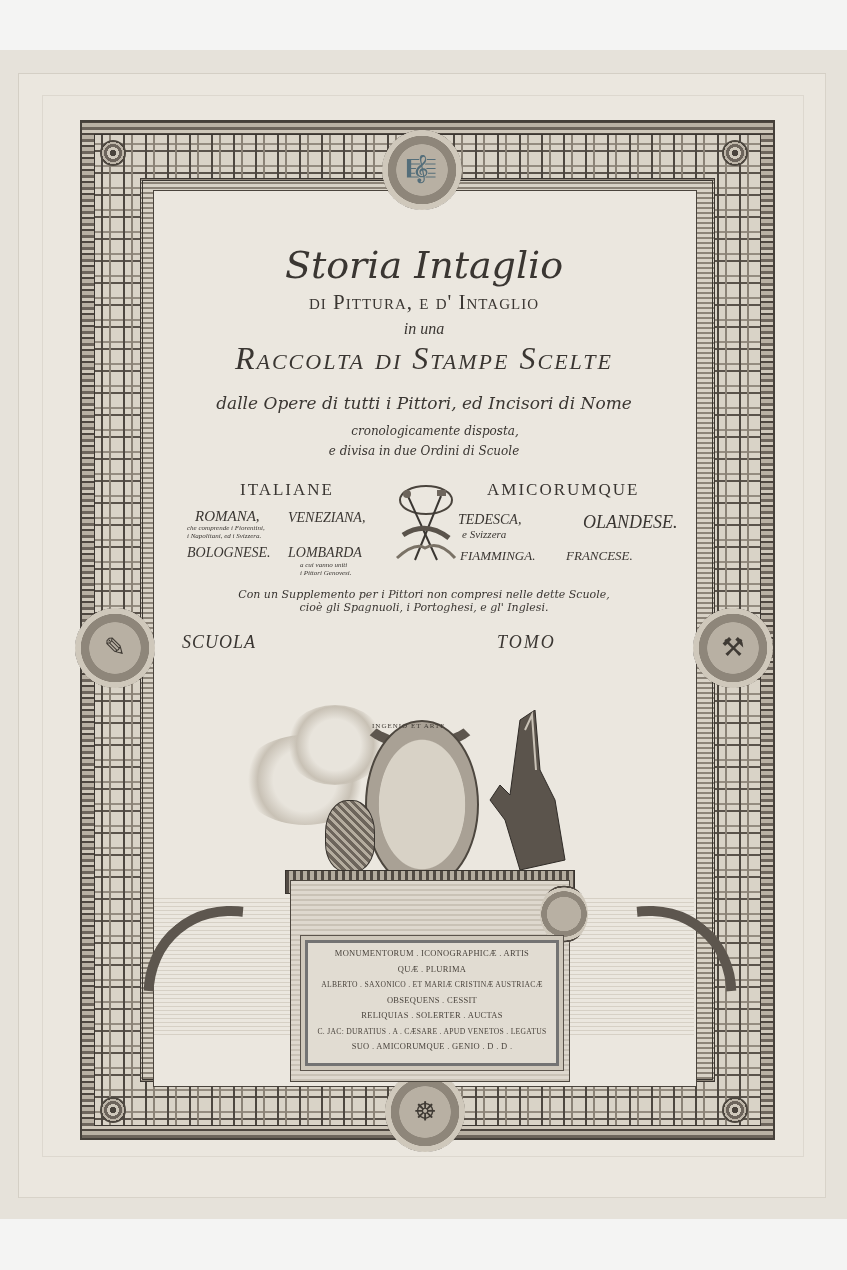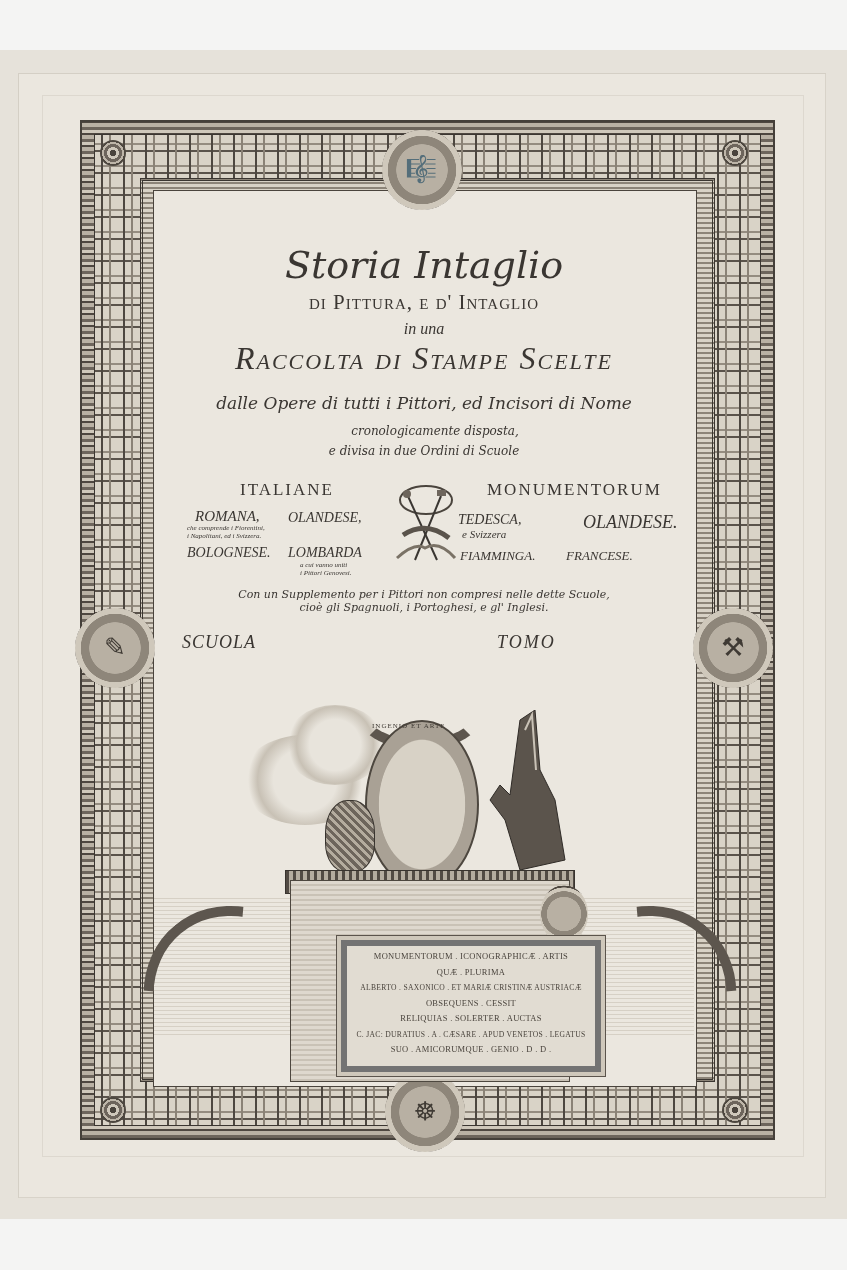--- a/index.html
+++ b/index.html
@@ -21,21 +21,21 @@
   .rosette{position:absolute;width:26px;height:26px;border-radius:50%;background:radial-gradient(circle,#4a443d 0 3px,#cfc8bb 3px 6px,#6d655c 6px 9px,#bdb5a8 9px 11px,#4d473f 11px 13px);}
   .medal{position:absolute;border-radius:50%;background:radial-gradient(circle,#b8b0a3 0 45%,#8e867a 46% 60%,#cfc8bb 61% 70%,#4e4740 71% 75%,#d9d3c7 76% 84%,#3f3a34 85% 100%);}
   .medal .fig{position:absolute;left:50%;top:50%;transform:translate(-50%,-50%);font-size:26px;color:#3f3a34;line-height:1;}
   .medal-label{position:absolute;width:1px;height:1px;overflow:hidden;}
   
   .t{position:absolute;left:153px;width:542px;text-align:center;white-space:nowrap;}
   .script{font-family:"DejaVu Serif",serif;font-style:italic;}
   .sc{font-variant:small-caps;letter-spacing:1px;}
   .col-text{position:absolute;font-style:italic;white-space:nowrap;}
   .tiny{font-size:7px;font-style:italic;line-height:8px;}
-  .inscription{position:absolute;left:305px;top:940px;width:248px;height:120px;background:#e1dcd2;border:6px solid #737373;box-shadow:0 0 0 4px #cfc8bb,0 0 0 5px #5b544c;margin-left:36px;}
+  .inscription{position:absolute;left:305px;top:940px;width:248px;height:120px;background:#e1dcd2;border:3px solid #737373;box-shadow:0 0 0 4px #cfc8bb,0 0 0 5px #5b544c;}
   .inscription div{font-size:8.5px;text-align:center;letter-spacing:.3px;line-height:15.5px;color:#4a443d;white-space:nowrap;}
   .pedestal{position:absolute;left:290px;top:880px;width:278px;height:200px;background:repeating-linear-gradient(0deg,#c9c2b6 0 2px,#ded8ce 2px 5px);border:1px solid #4d473f;}
   .pedestal-cap{position:absolute;left:285px;top:870px;width:288px;height:22px;background:repeating-linear-gradient(90deg,#524b44 0 3px,#b4ac9f 3px 7px);border:1px solid #38332e;}
   .sea{position:absolute;left:154px;top:895px;width:540px;height:140px;background:repeating-linear-gradient(0deg,#d6d0c5 0 1px,#ebe7df 1px 4px);}
   .oval{position:absolute;left:365px;top:720px;width:110px;height:165px;border-radius:50%;background:radial-gradient(ellipse,#d8d2c6 0 55%,#a9a195 56% 100%);border:2px solid #4d473f;}
   .oval-text{position:absolute;left:372px;top:722px;width:100px;text-align:left;font-size:7px;letter-spacing:1px;color:#3f3a34;}
   .cloud{position:absolute;border-radius:50%;background:radial-gradient(circle,#e8e4dc 0 40%,#c8c1b5 60%,transparent 72%);}
   .eagle{position:absolute;left:480px;top:710px;width:90px;height:170px;}
   .vase{position:absolute;left:325px;top:800px;width:48px;height:70px;border-radius:45% 45% 40% 40%;background:repeating-linear-gradient(45deg,#6d655c 0 3px,#b4ac9f 3px 6px);border:1px solid #38332e;}
   .garland{position:absolute;border-radius:50%;border:10px solid #5d564e;border-color:#5d564e transparent transparent transparent;}
@@ -80,26 +80,26 @@
 
 <div class="t script" style="top:243px;font-size:38px;">Storia Intaglio</div>
 <div class="t sc" style="top:290px;font-size:21px;">di Pittura, e d' Intaglio</div>
 <div class="t" style="top:320px;font-size:16px;font-style:italic;">in una</div>
 <div class="t sc" style="top:340px;font-size:32px;font-style:italic;letter-spacing:2px;">Raccolta di Stampe Scelte</div>
 <div class="t script" style="top:393px;font-size:17px;">dalle Opere di tutti i Pittori, ed Incisori di Nome</div>
 <div class="t script" style="top:424px;font-size:12px;padding-left:11px;">cronologicamente disposta,</div>
 <div class="t script" style="top:444px;font-size:12px;">e divisa in due Ordini di Scuole</div>
 
 <div class="col-text" style="left:240px;top:480px;font-size:17px;font-style:normal;letter-spacing:2px;">ITALIANE</div>
-<div class="col-text" style="left:487px;top:480px;font-size:17px;font-style:normal;letter-spacing:2px;">MONUMENTORUM</div>
+<div class="col-text" style="left:487px;top:480px;font-size:17px;font-style:normal;letter-spacing:2px;">AMICORUMQUE</div>
 
 <div class="col-text" style="left:195px;top:508px;font-size:15px;">ROMANA,</div>
 <div class="col-text tiny" style="left:187px;top:524px;">che comprende i Fiorentini,</div>
 <div class="col-text tiny" style="left:187px;top:532px;">i Napolitani, ed i Svizzera.</div>
-<div class="col-text" style="left:288px;top:510px;font-size:14px;">OLANDESE,</div>
+<div class="col-text" style="left:288px;top:510px;font-size:14px;">VENEZIANA,</div>
 <div class="col-text" style="left:187px;top:545px;font-size:14px;">BOLOGNESE.</div>
 <div class="col-text" style="left:288px;top:545px;font-size:14px;">LOMBARDA</div>
 <div class="col-text tiny" style="left:300px;top:561px;">a cui vanno uniti</div>
 <div class="col-text tiny" style="left:300px;top:569px;">i Pittori Genovesi.</div>
 
 <div class="col-text" style="left:458px;top:512px;font-size:14px;">TEDESCA,</div>
 <div class="col-text" style="left:462px;top:528px;font-size:11px;">e Svizzera</div>
 <div class="col-text" style="left:583px;top:512px;font-size:18px;">OLANDESE.</div>
 <div class="col-text" style="left:460px;top:548px;font-size:13px;">FIAMMINGA.</div>
 <div class="col-text" style="left:566px;top:548px;font-size:13px;">FRANCESE.</div>

